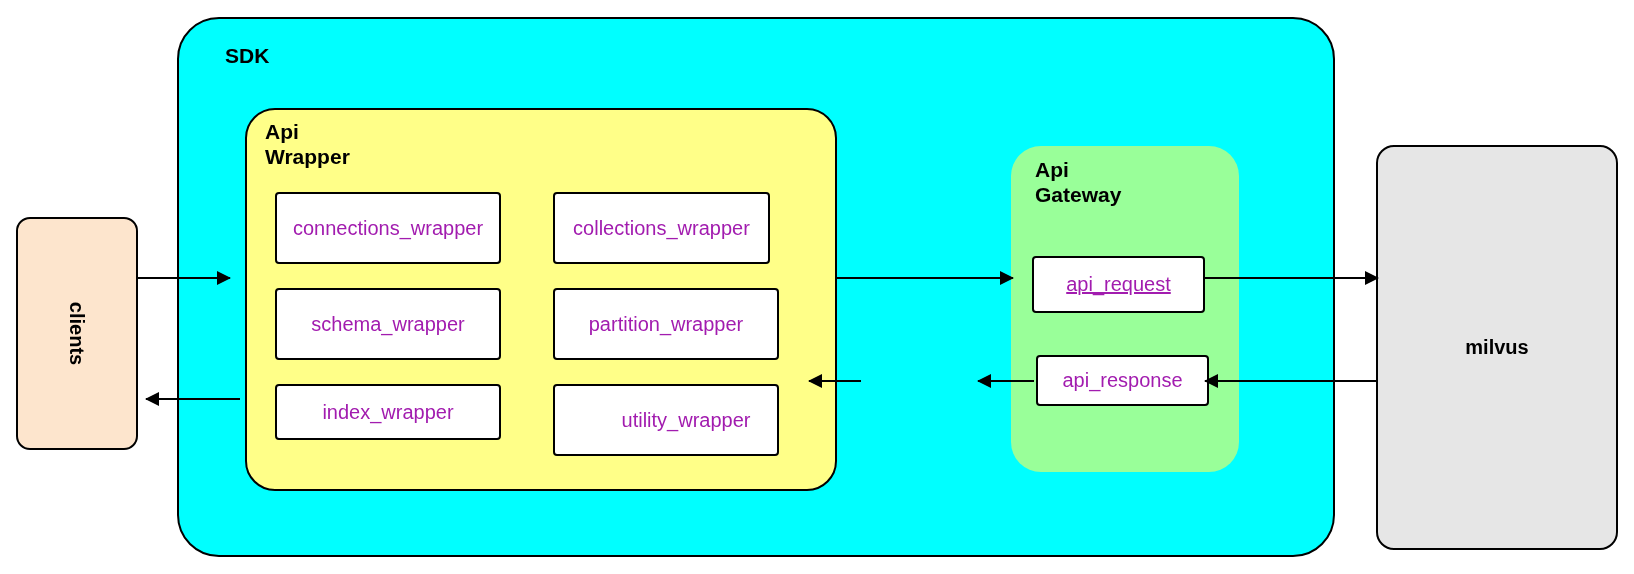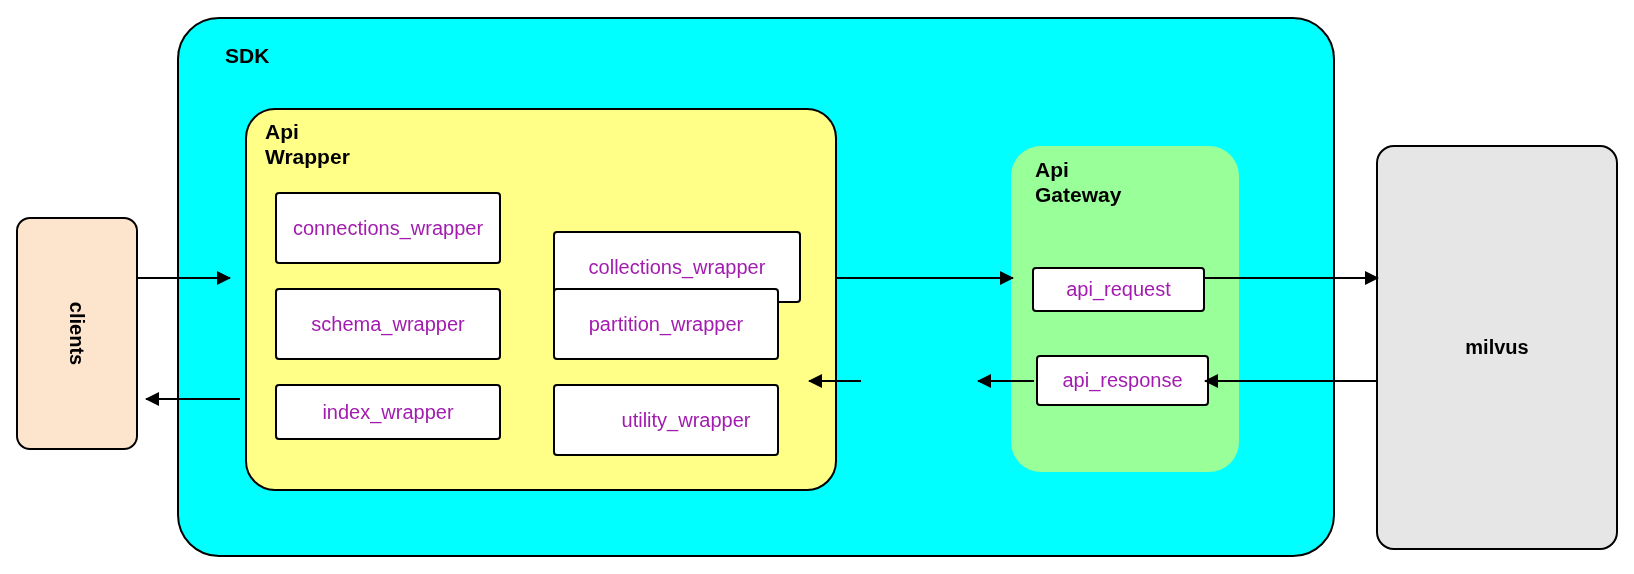--- a/index.html
+++ b/index.html
@@ -182,21 +182,21 @@
   </div>
 
   <div class="node" id="api-wrapper-container">
     <span id="api-wrapper-label">Api
 Wrapper</span>
   </div>
 
   <div class="leaf" style="left:275px; top:192px; width:226px; height:72px;">
     <span>connections_wrapper</span>
   </div>
-  <div class="leaf" style="left:553px; top:192px; width:248px; height:72px;margin-top:39px;">
+  <div class="leaf" style="left:553px; top:192px; width:217px; height:72px;">
     <span>collections_wrapper</span>
   </div>
   <div class="leaf" style="left:275px; top:288px; width:226px; height:72px;">
     <span>schema_wrapper</span>
   </div>
   <div class="leaf" style="left:553px; top:288px; width:226px; height:72px;">
     <span>partition_wrapper</span>
   </div>
   <div class="leaf" style="left:275px; top:384px; width:226px; height:56px;">
     <span>index_wrapper</span>
@@ -204,21 +204,21 @@
   <div class="leaf" style="left:553px; top:384px; width:226px; height:72px;padding-left:40px;">
     <span>utility_wrapper</span>
   </div>
 
 
   <div class="node" id="api-gateway-container">
     <span id="api-gateway-label">Api
 Gateway</span>
   </div>
 
-  <div class="leaf" style="left:1032px; top:267px; width:173px; height:45px;">
+  <div class="leaf" style="left:1032px; top:256px; width:173px; height:57px;text-decoration:underline;">
     <span>api_request</span>
   </div>
   <div class="leaf" style="left:1036px; top:355px; width:173px; height:51px;">
     <span>api_response</span>
   </div>
 
   <div class="node" id="milvus-box">
     <span id="milvus-label">milvus</span>
   </div>
 

